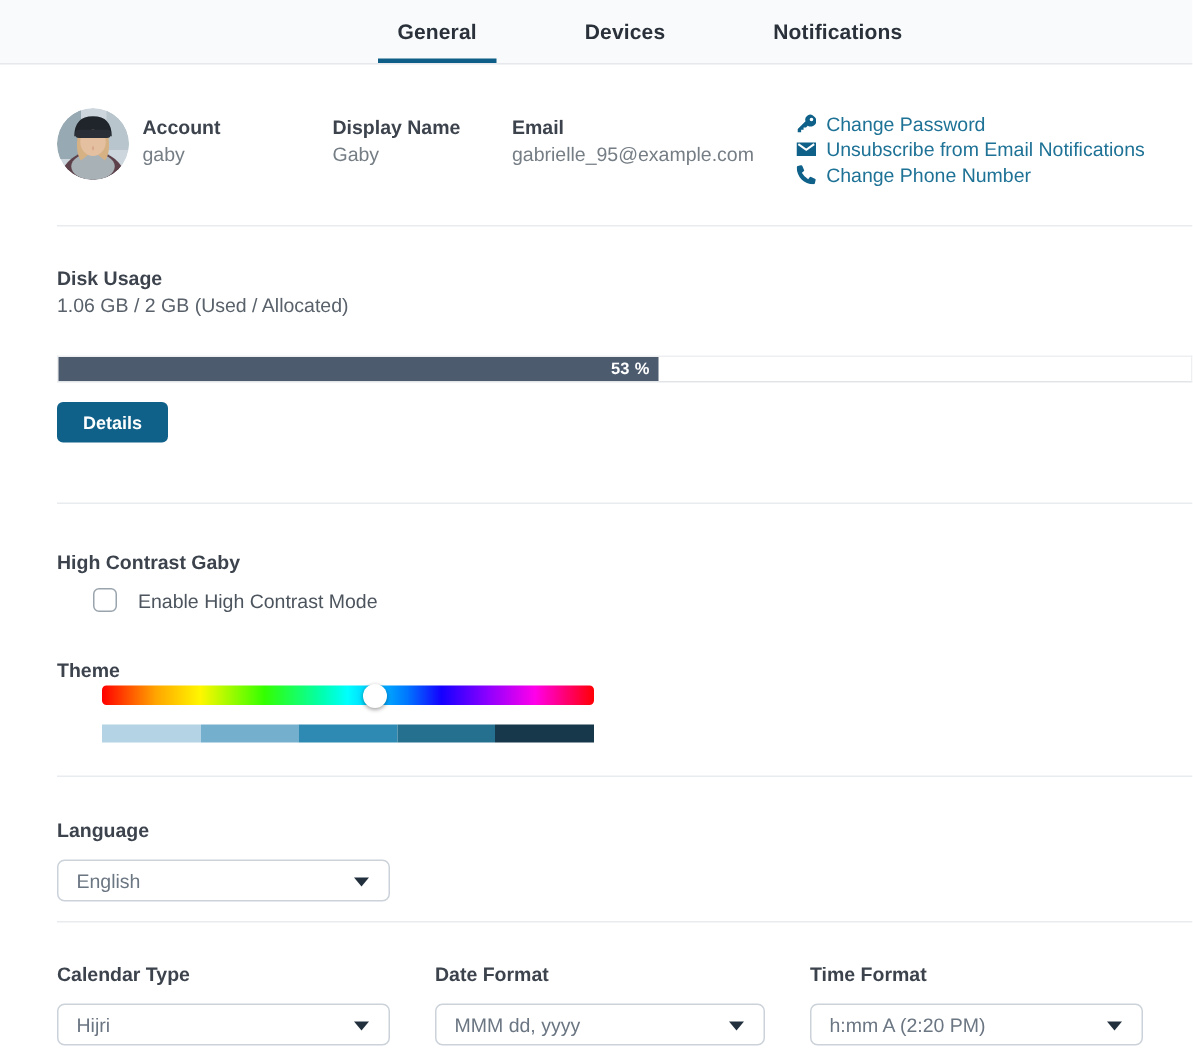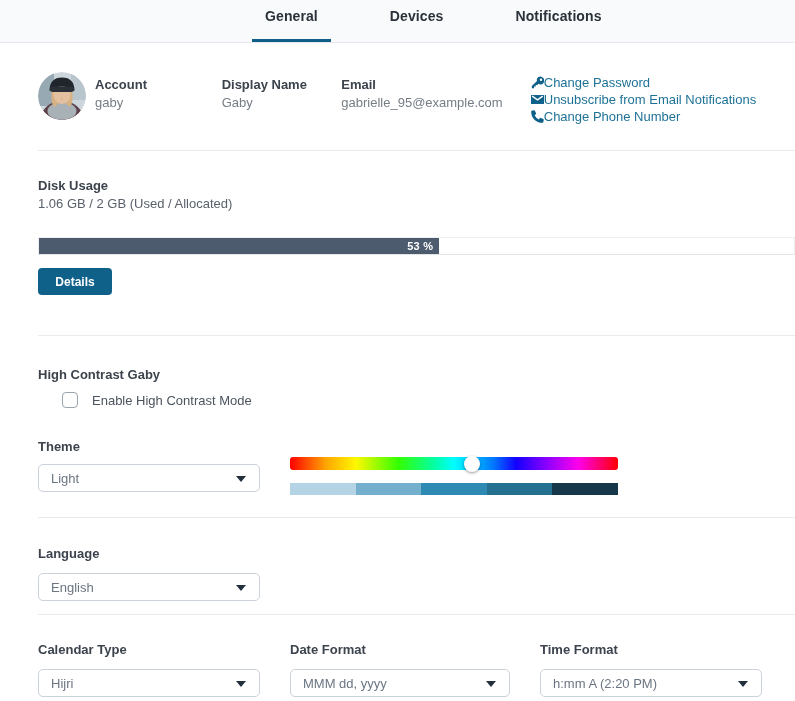--- a/index.html
+++ b/index.html
@@ -6,38 +6,38 @@
     --accent:#0f5e87; --link:#1e7296; --fill:#4d5b6e; --button:#0f6189;
     --heading:#3c434d; --value:#757d85; --border:#e9ecef;
   }
   *{box-sizing:border-box; margin:0; padding:0;}
   html,body{width:795px; height:701px; overflow:hidden;}
   body{font-family:"Liberation Sans", sans-serif; background:#fff; color:var(--heading); font-size:13px;}
 
   
   .tabbar{height:43px; background:#f9fafb; border-bottom:1px solid #e6e8eb;
           display:flex; align-items:stretch; padding-left:252px; gap:46px;}
-  .tab{position:relative; display:flex; padding:8px 13px;
+  .tab{position:relative; display:flex; align-items:center; padding:3px 13px;
        font-size:14px; font-weight:700; color:#2a313a; cursor:pointer; letter-spacing:.1px;}
   .tab.active::after{content:""; position:absolute; left:0; right:0; bottom:0; height:3px; background:var(--accent);}
 
   
   .content{padding-left:38px;}
   section{border-bottom:1px solid var(--border);}
   .section-title{font-weight:700; font-size:13px; color:var(--heading);}
 
   
   .account-section{display:flex; align-items:flex-start; padding-top:29px; padding-bottom:25px; border-bottom:1px solid var(--border);}
   .avatar{width:48px; height:48px; border-radius:50%; overflow:hidden; flex:0 0 48px; margin-right:9px;}
   .acct-field{padding-top:5px;}
   .acct-field .flabel{font-weight:700; color:var(--heading); line-height:16px;}
   .acct-field .fvalue{color:var(--value); line-height:16px; margin-top:2px;}
   .f1{width:127px;} .f2{width:120px;} .f3{width:190px;}
   .links{margin-left:auto; width:265px; padding-top:2px;}
-  .link-row{display:flex; align-items:center; height:17px; color:var(--link); cursor:pointer;}
+  .link-row{display:flex; align-items:center; gap:7px; height:17px; color:var(--link); cursor:pointer;}
   .link-row svg{flex:0 0 13px;}
 
   
   .disk-section{padding-top:27px; padding-bottom:40px;}
   .disk-sub{color:#59616b; line-height:16px; margin-top:3px;}
   .progress-track{margin-top:25px; height:18px; background:#fff; border:1px solid #edeff1; border-bottom-color:#e2e5e8;}
   .progress-fill{height:100%; background:var(--fill); display:flex; align-items:center; justify-content:flex-end;}
   .progress-label{color:#fff; font-size:11px; font-weight:700; margin-right:6px; letter-spacing:.2px;}
   .details-btn{margin-top:13px; width:74px; height:27px; background:var(--button); color:#fff;
                border:none; border-radius:4px; font-size:12px; font-weight:700; font-family:inherit; cursor:pointer;}
@@ -164,23 +164,20 @@
 
     <section class="hcm-theme-section">
       <div class="section-title">High Contrast Gaby</div>
       <div class="hcm-row">
         <div class="checkbox"></div>
         <span class="hcm-label">Enable High Contrast Mode</span>
       </div>
 
       <div class="section-title theme-label">Theme</div>
       <div class="theme-row">
-        <div class="select w222">
-          <span>Light</span>
-        </div>
         <div class="picker">
           <div class="hue-bar">
             <div class="hue-handle" style="left: 55.5%;"></div>
           </div>
           <div class="swatches">
             <div class="swatch" style="background: rgb(180, 211, 228);"></div>
             <div class="swatch" style="background: rgb(116, 176, 206);"></div>
             <div class="swatch" style="background: rgb(46, 138, 179);"></div>
             <div class="swatch" style="background: rgb(38, 112, 143);"></div>
             <div class="swatch" style="background: rgb(22, 56, 74);"></div>

